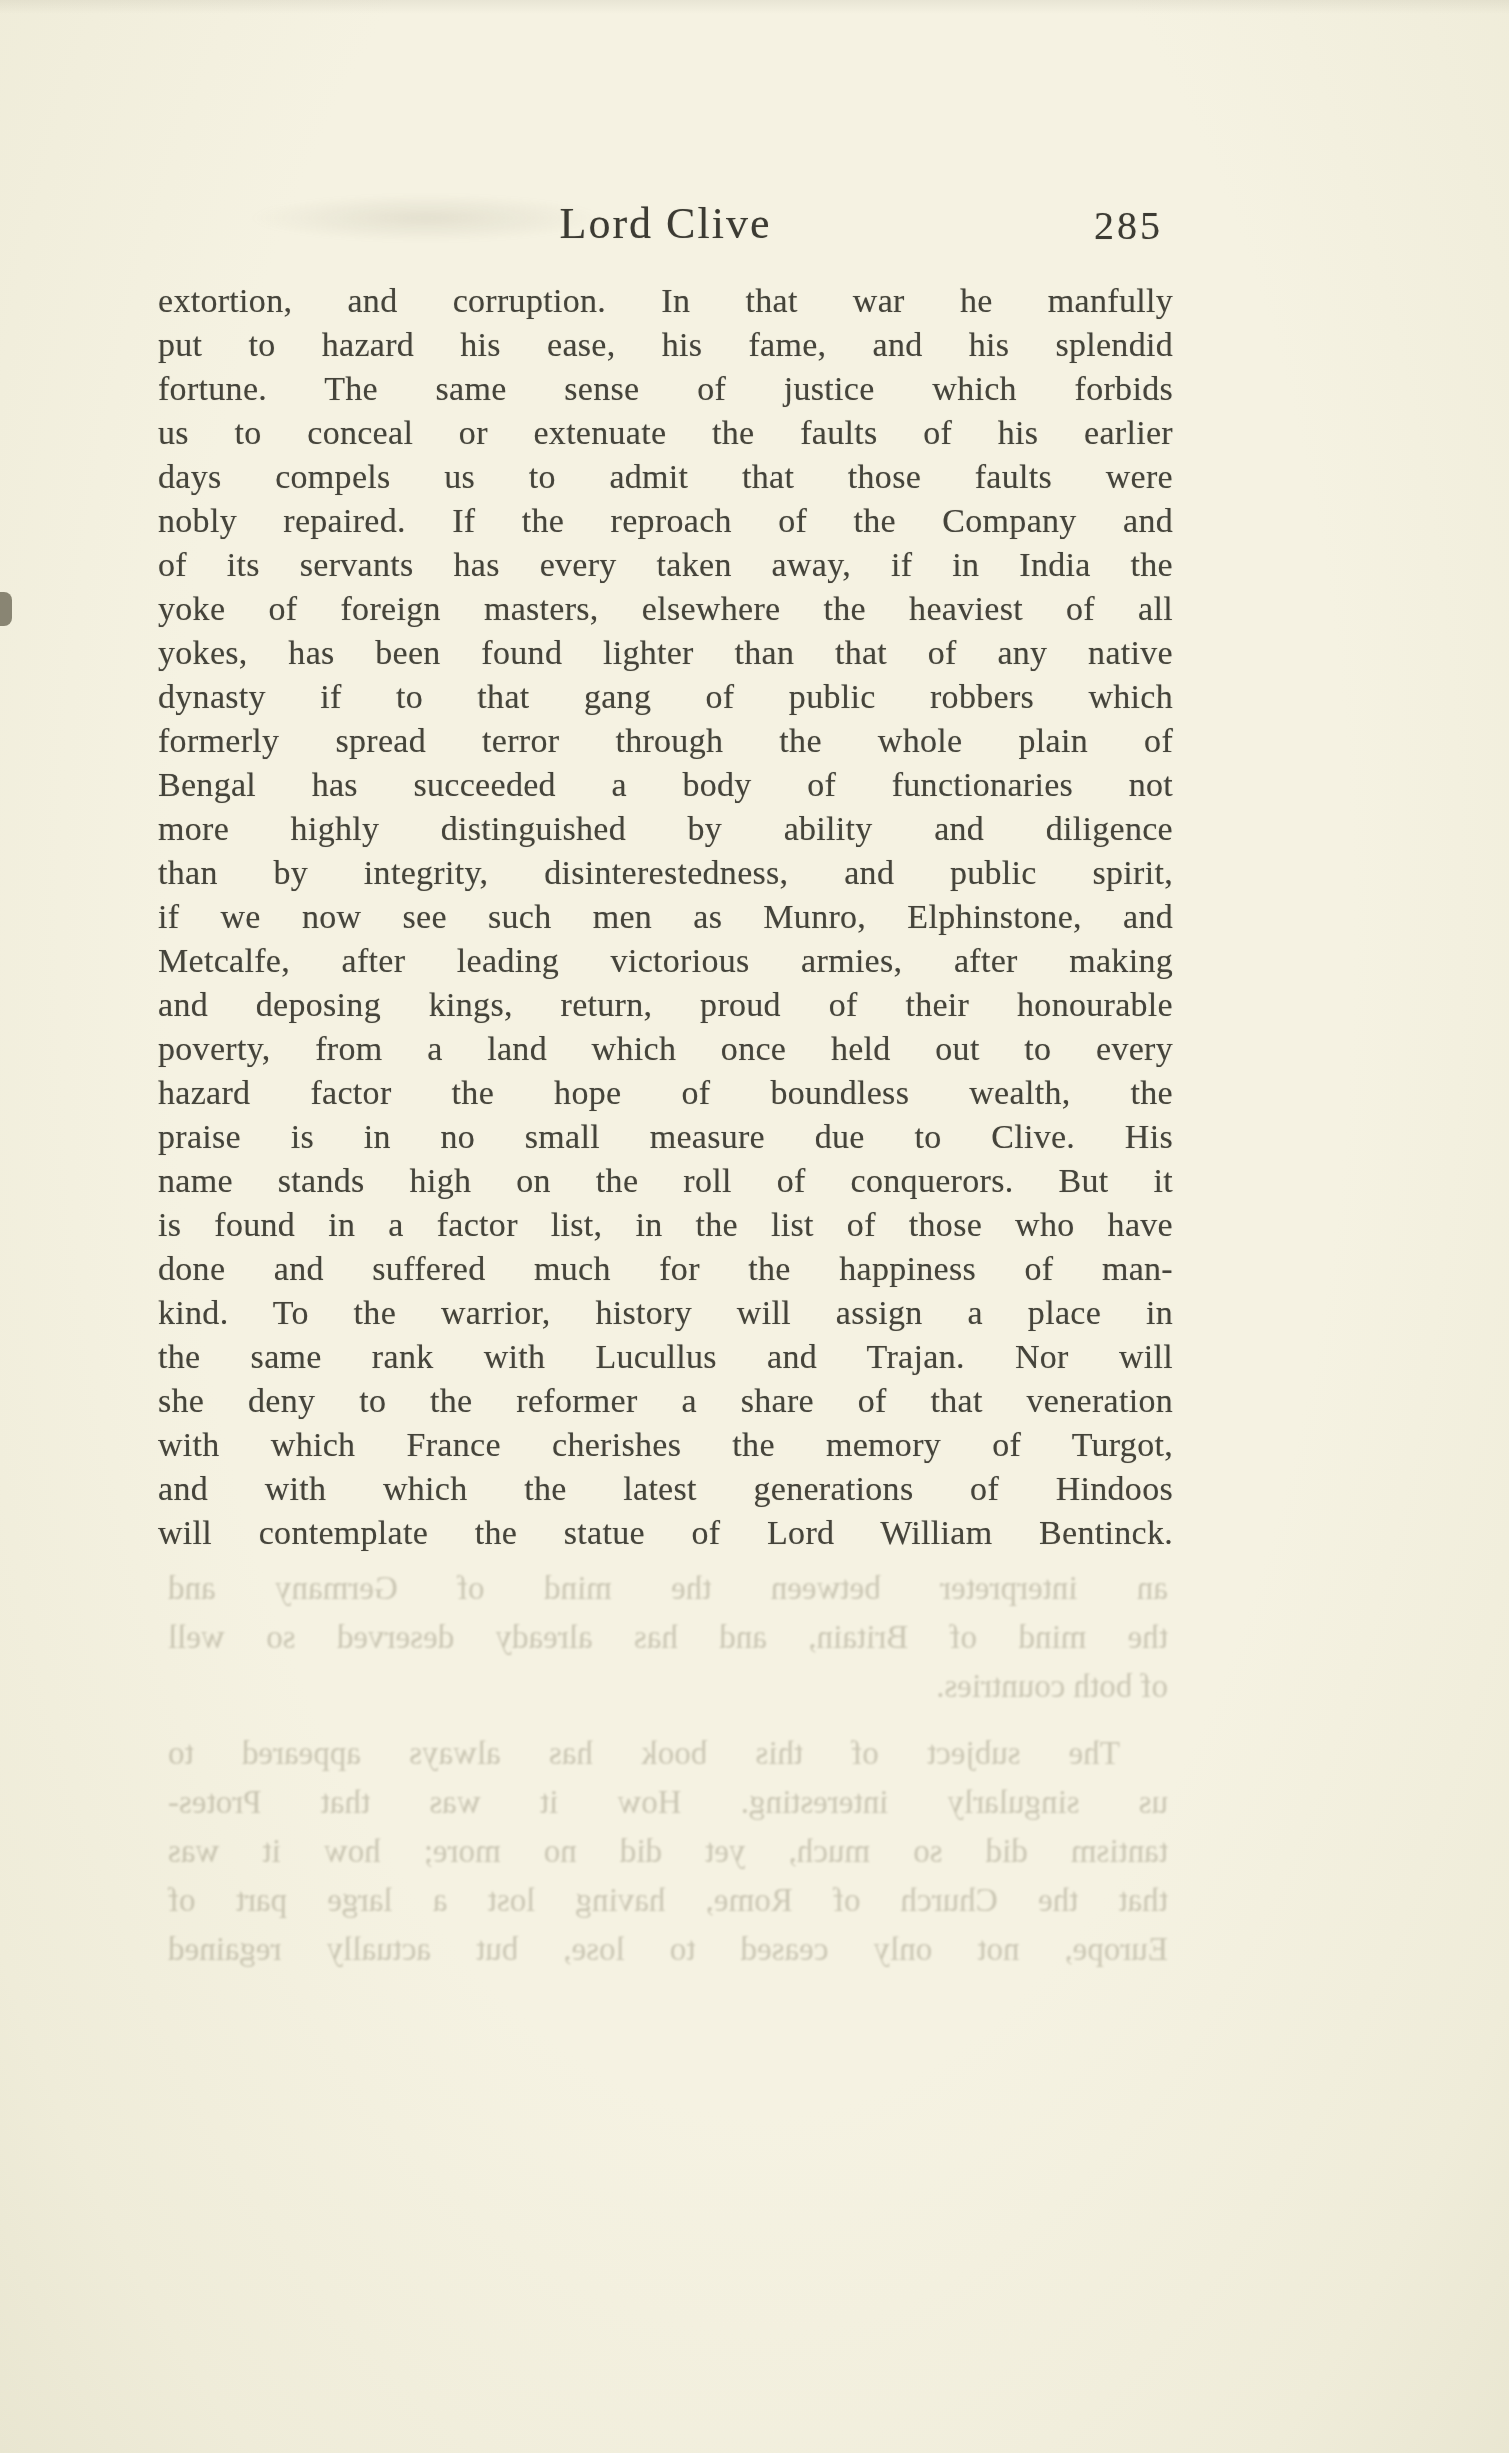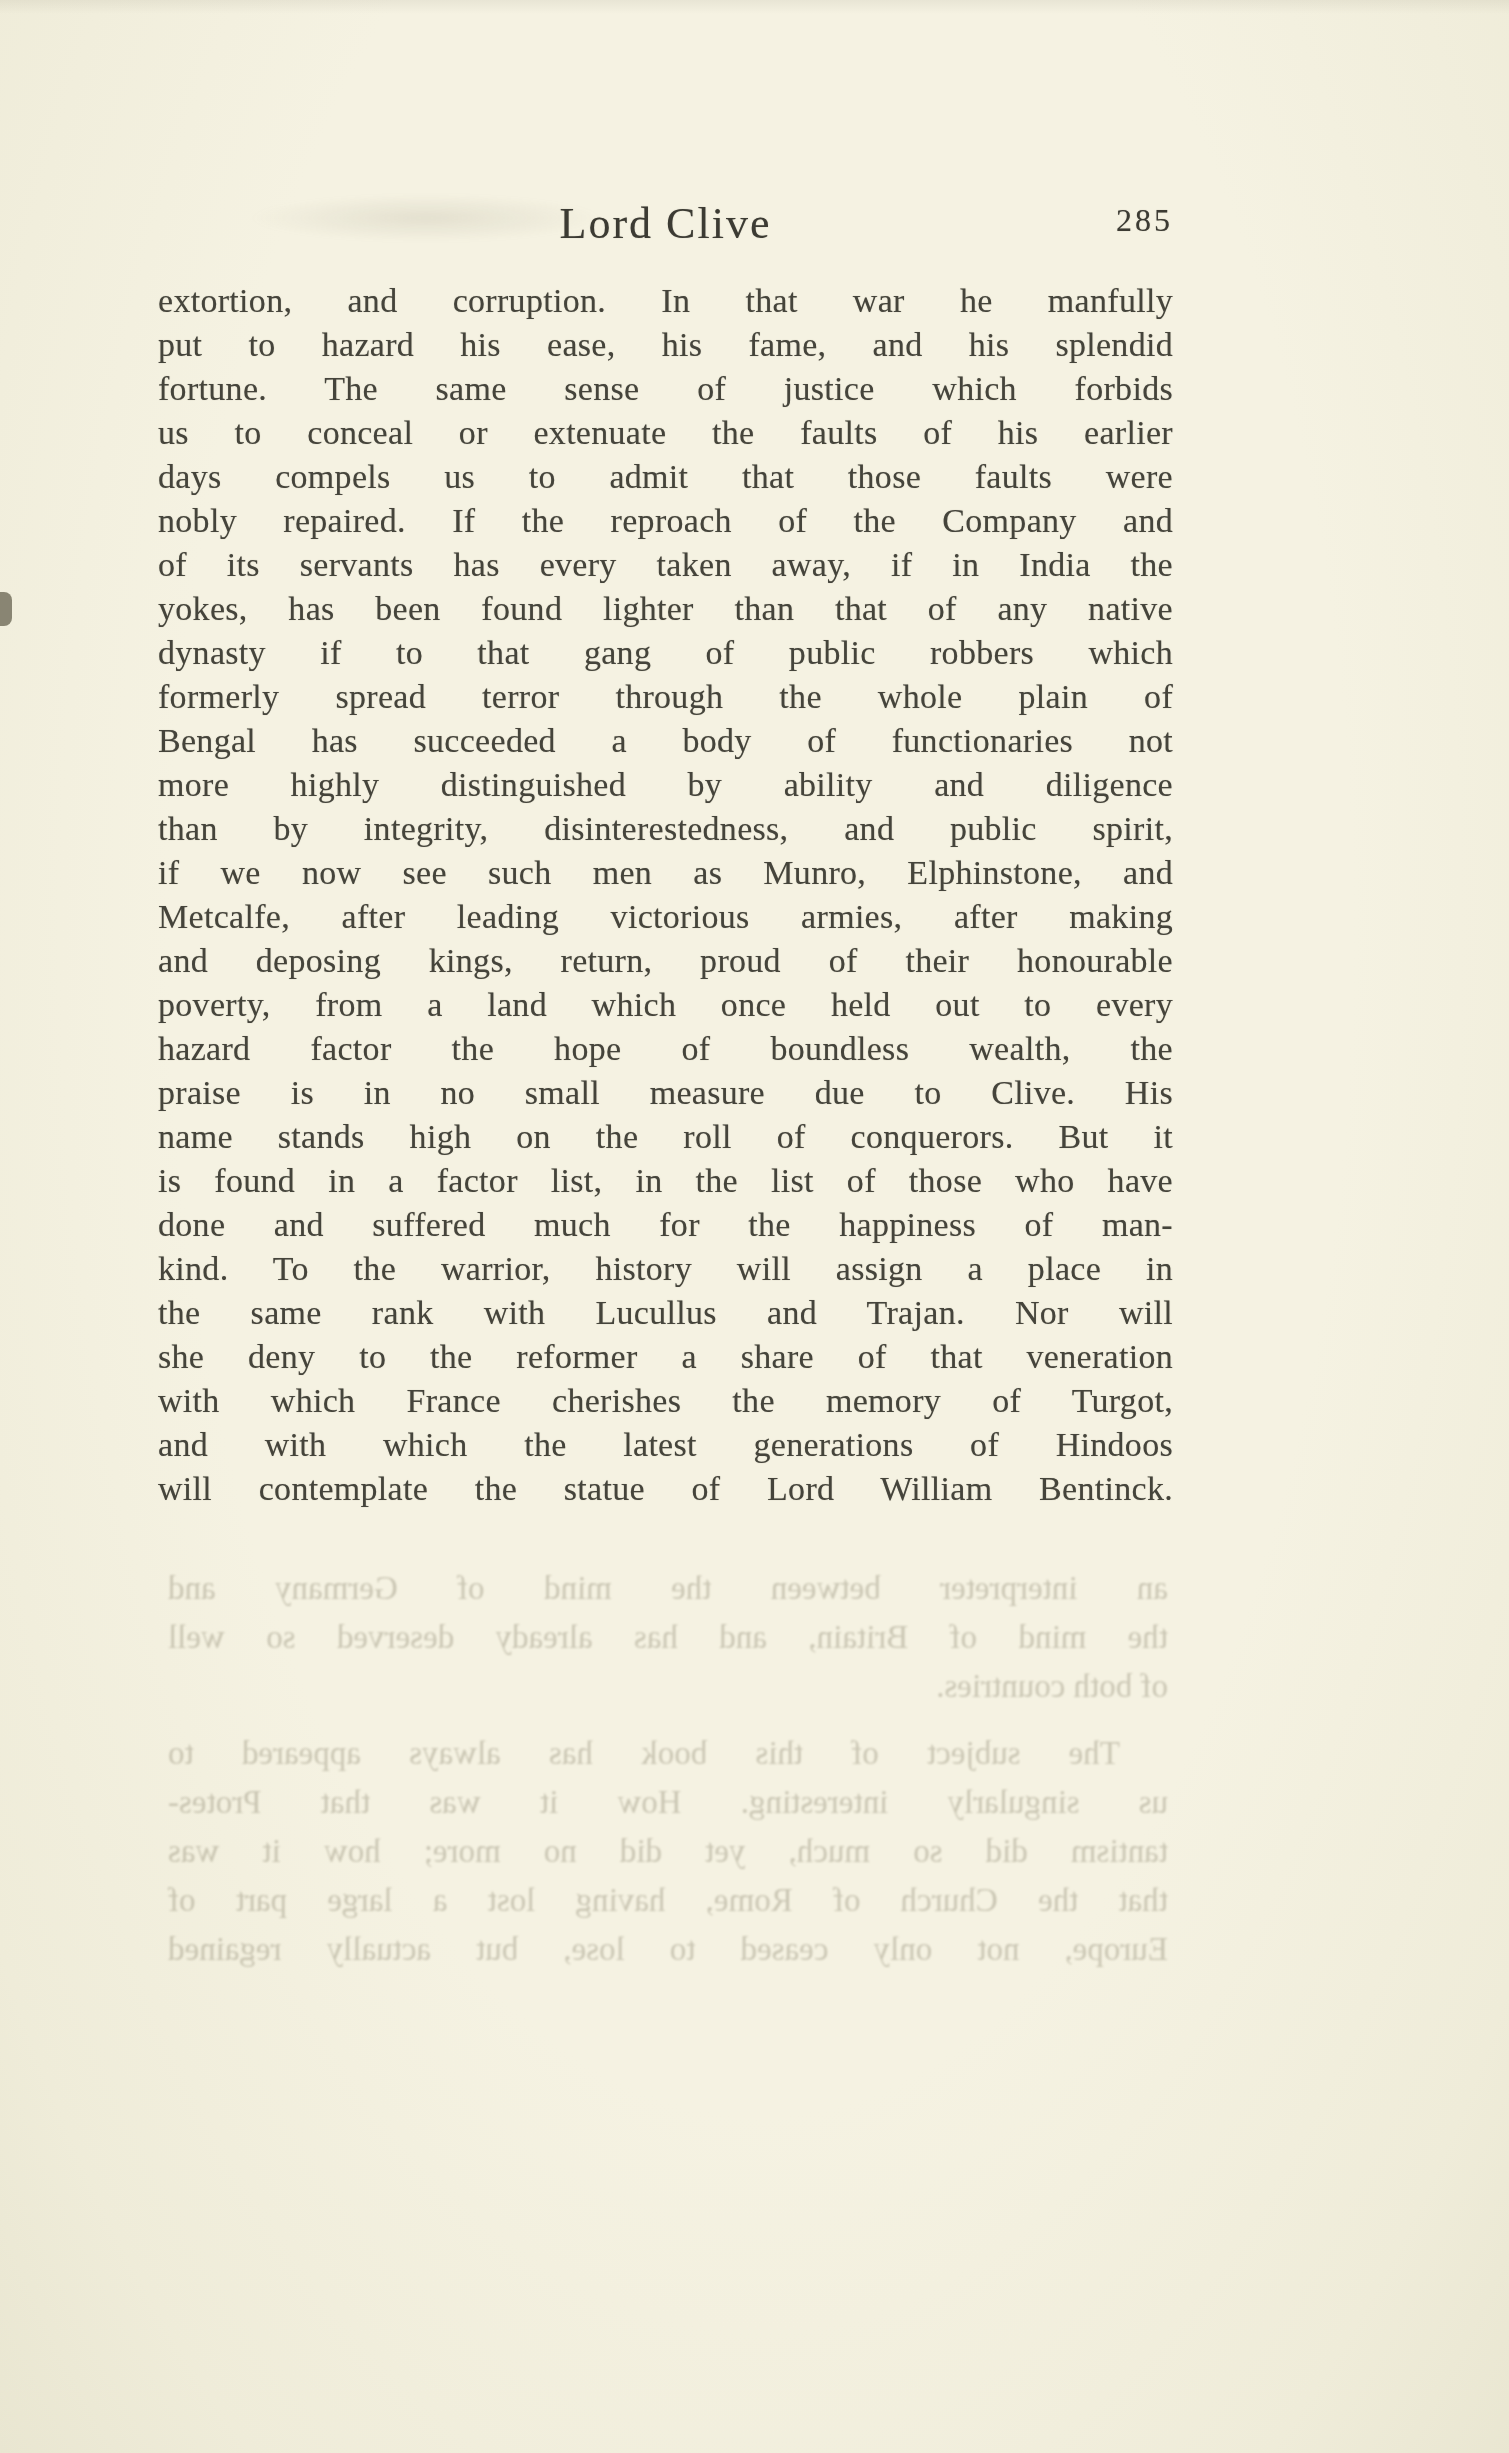--- a/index.html
+++ b/index.html
@@ -32,23 +32,23 @@
     left: 0;
     right: 0;
     text-align: center;
     font-size: 44px;
     letter-spacing: 2px;
     color: #3c3b33;
     text-shadow: 0 0 1px rgba(60,58,48,0.35);
   }
   .page-number {
     position: absolute;
-    right: 0;
+    right: 10px;
     top: 4px;
-    font-size: 32px;
+    font-size: 40px;
     letter-spacing: 3px;
     color: #3c3b33;
     text-shadow: 0 0 1px rgba(60,58,48,0.35);
   }
   .header-smudge {
     position: absolute;
     top: 194px;
     left: 248px;
     width: 356px;
     height: 48px;
@@ -137,20 +137,21 @@
   </div>
 
   <div class="body-text">
     <div class="text-line">extortion, and corruption.  In that war he manfully</div>
     <div class="text-line">put to hazard his ease, his fame, and his splendid</div>
     <div class="text-line">fortune.  The same sense of justice which forbids</div>
     <div class="text-line">us to conceal or extenuate the faults of his earlier</div>
     <div class="text-line">days compels us to admit that those faults were</div>
     <div class="text-line">nobly repaired.  If the reproach of the Company and</div>
     <div class="text-line">of its servants has every taken away, if in India the</div>
+    <div class="text-line">yoke of foreign masters, elsewhere the heaviest of all</div>
     <div class="text-line">yokes, has been found lighter than that of any native</div>
     <div class="text-line">dynasty  if to that gang of public robbers which</div>
     <div class="text-line">formerly spread terror through the whole plain of</div>
     <div class="text-line">Bengal has succeeded a body of functionaries not</div>
     <div class="text-line">more highly distinguished by ability and diligence</div>
     <div class="text-line">than by integrity, disinterestedness, and public spirit,</div>
     <div class="text-line">if we now see such men as Munro, Elphinstone, and</div>
     <div class="text-line">Metcalfe, after leading victorious armies, after making</div>
     <div class="text-line">and deposing kings, return, proud of their honourable</div>
     <div class="text-line">poverty, from a land which once held out to every</div>

